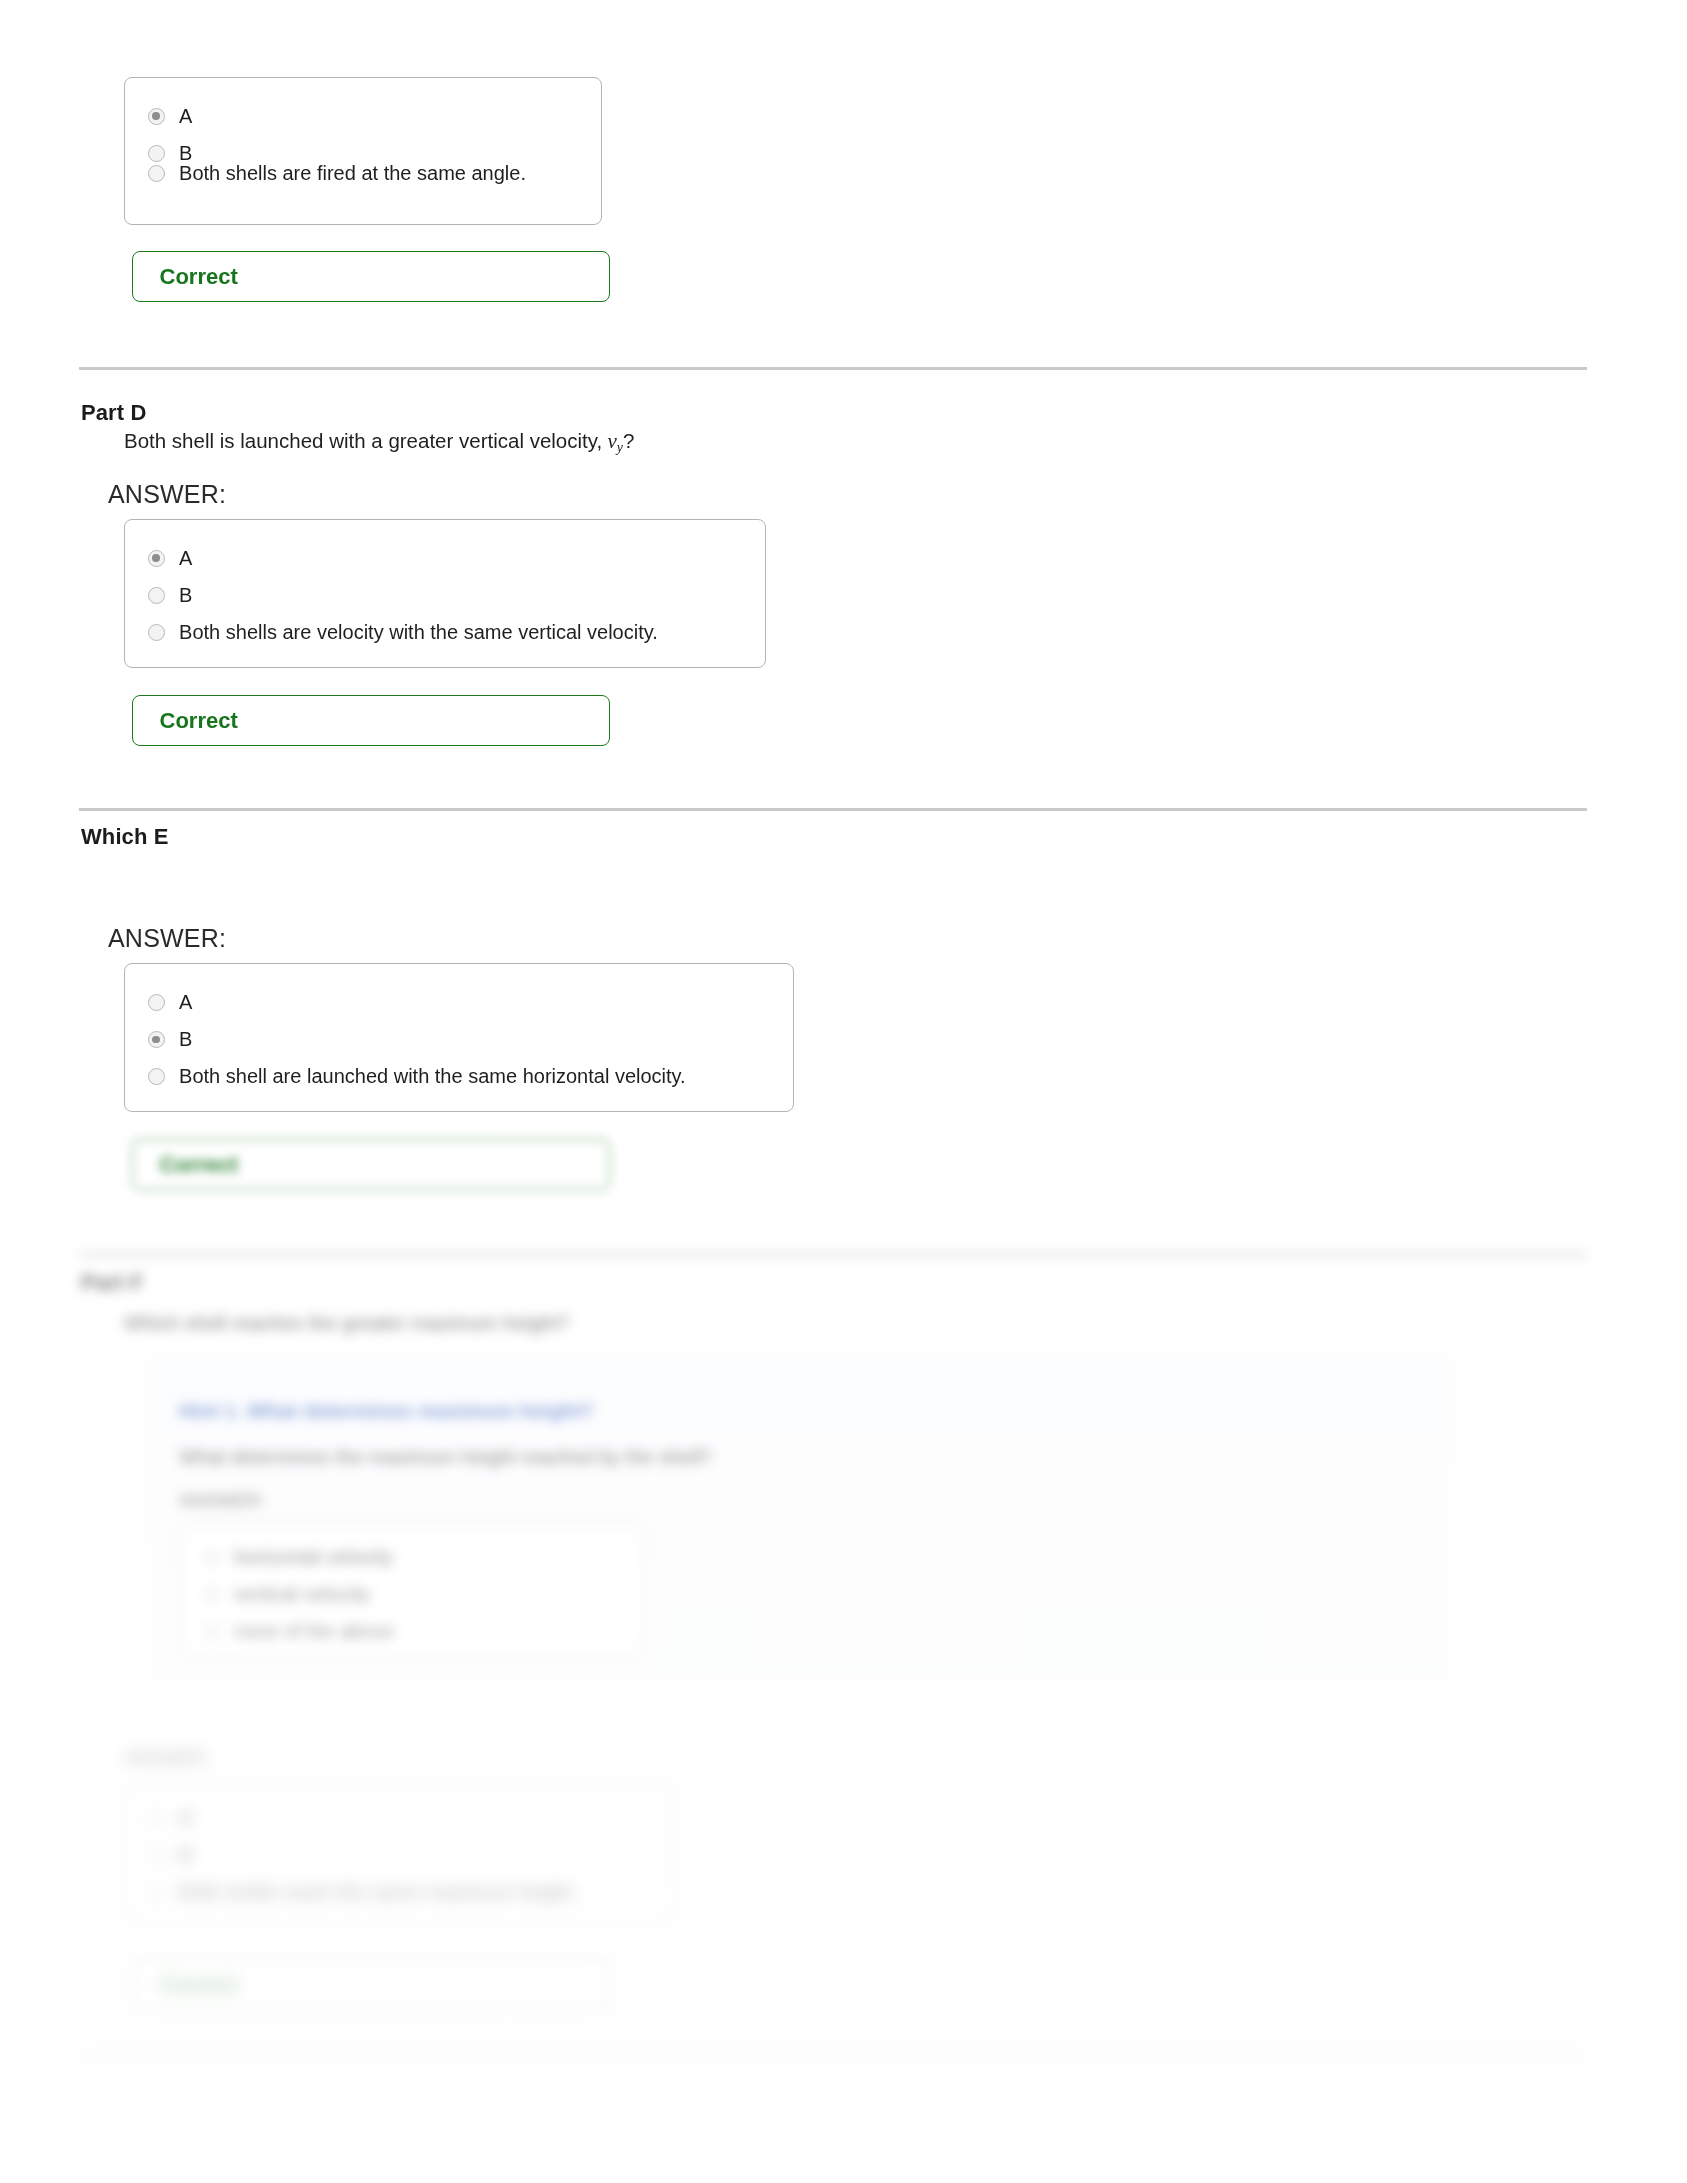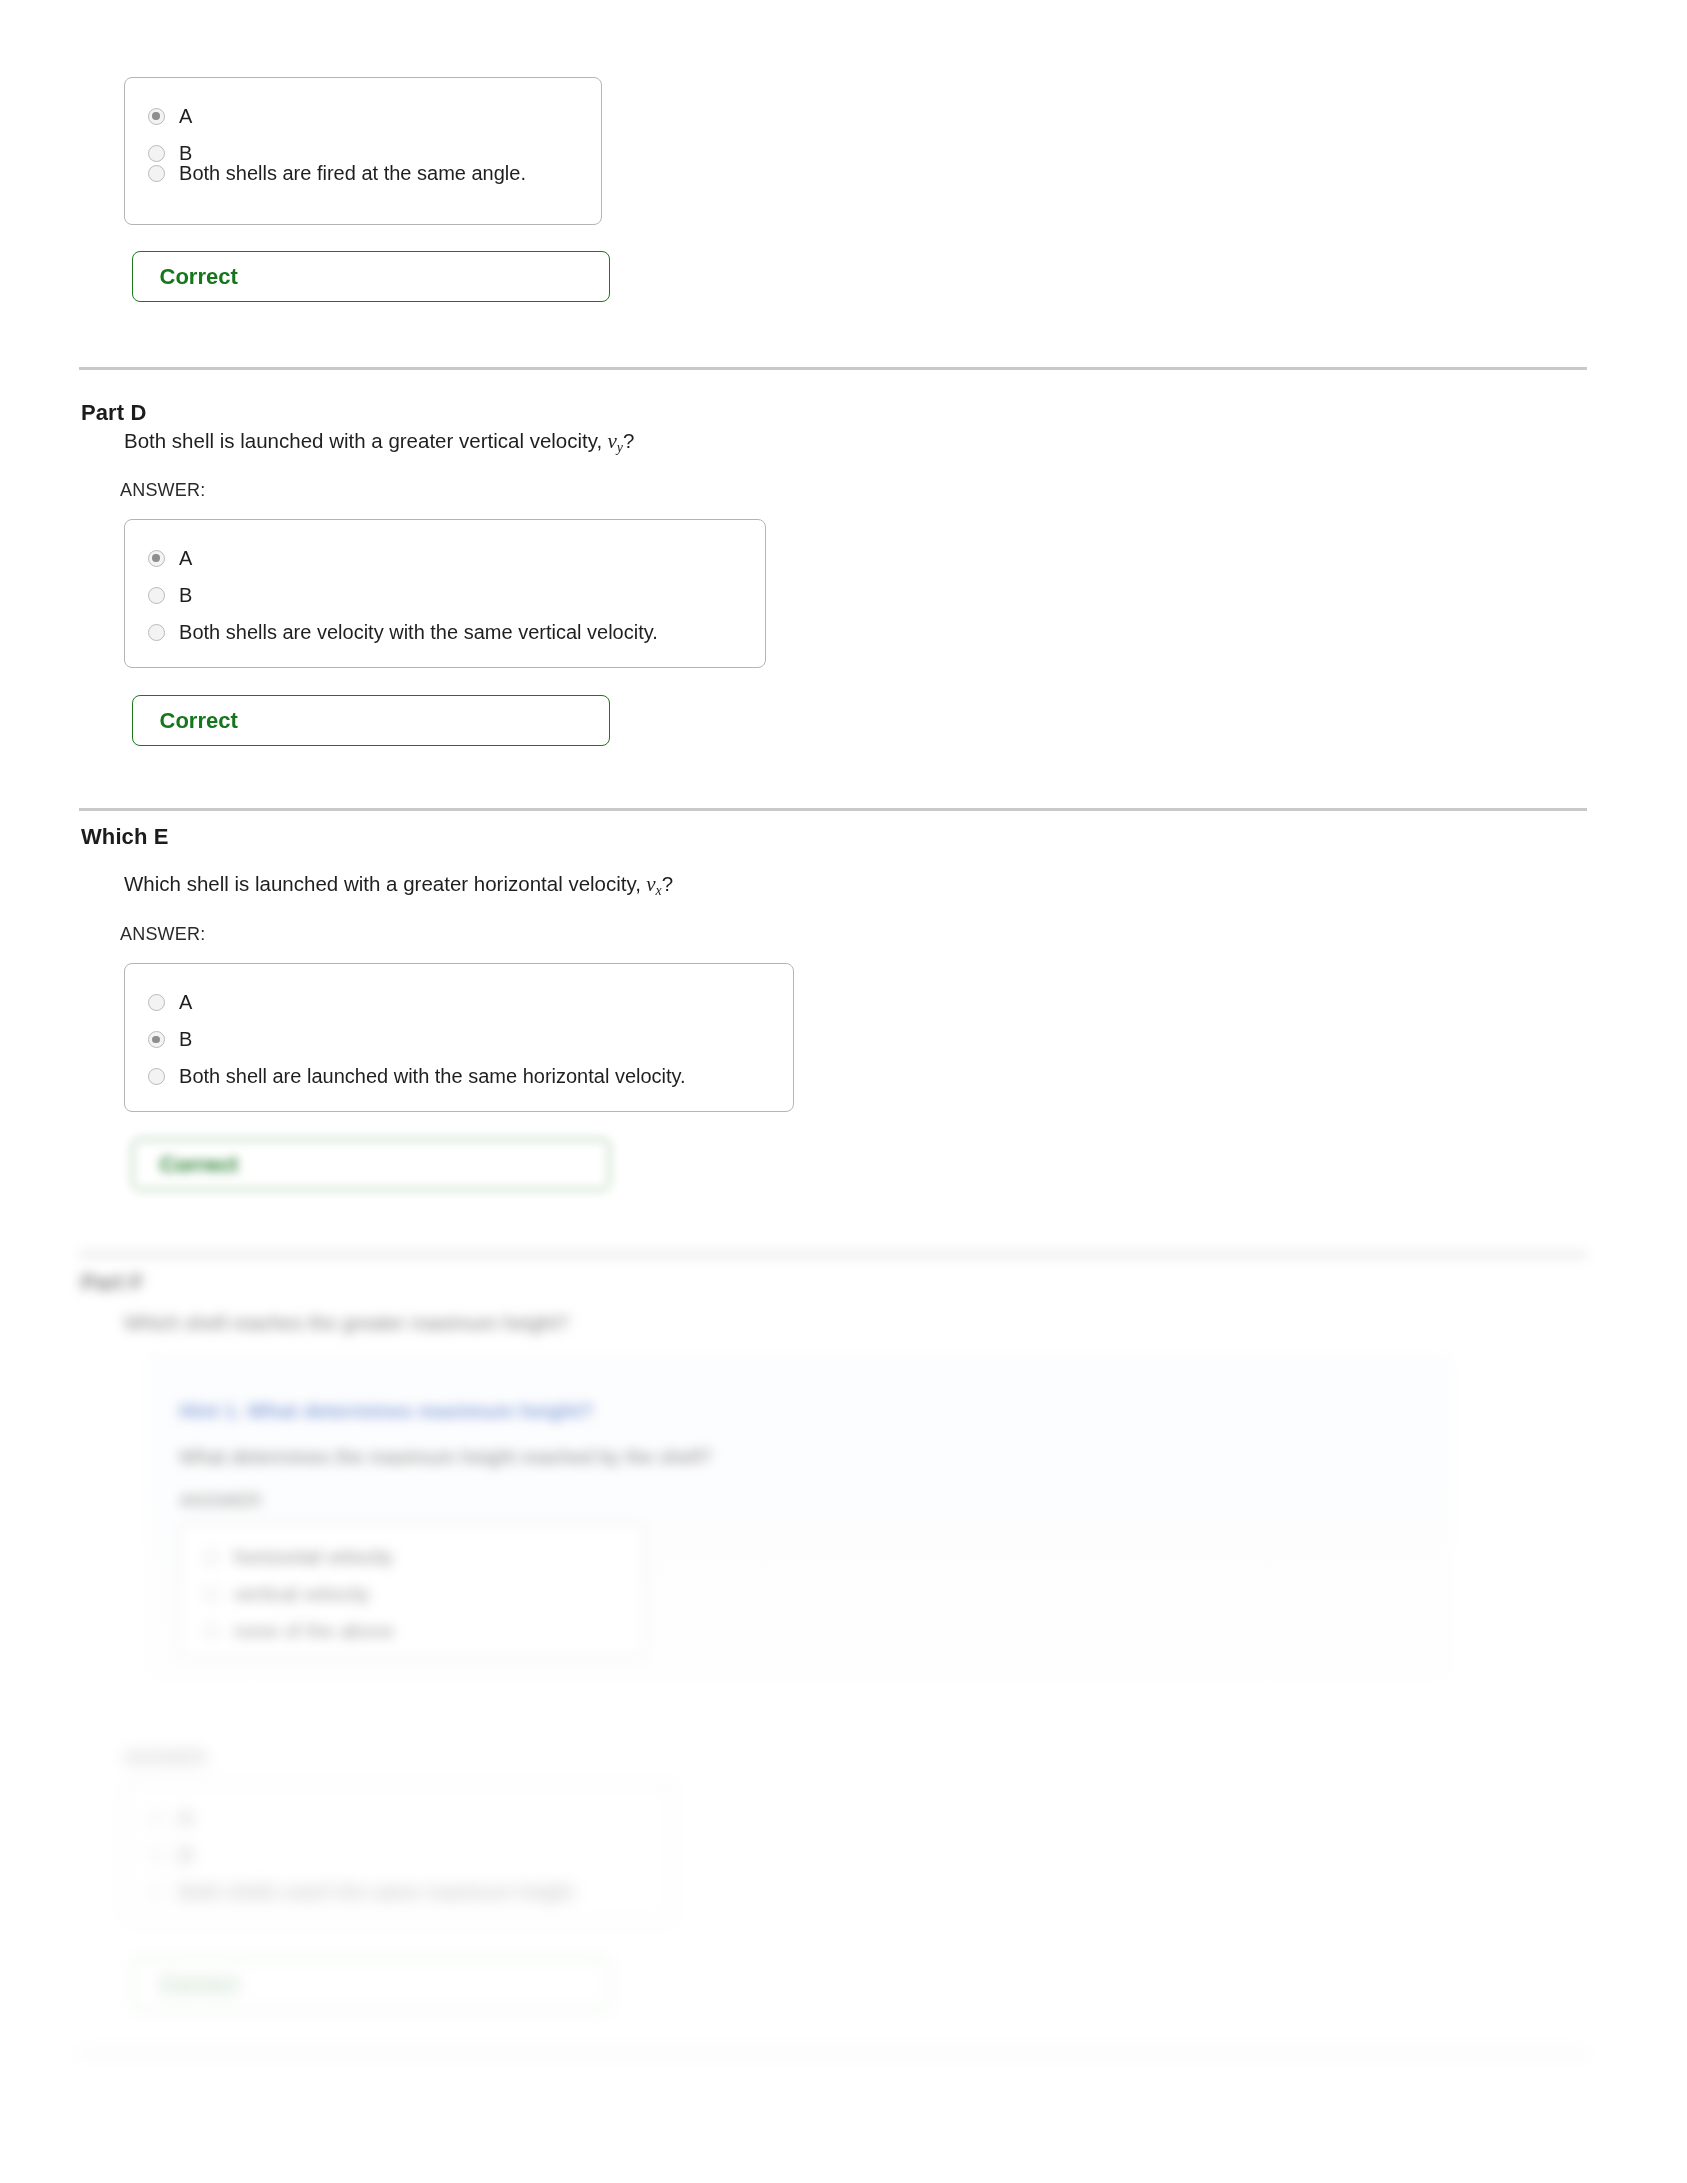--- a/index.html
+++ b/index.html
@@ -40,22 +40,22 @@
   .question-text {
     position: absolute;
     left: 124px;
     font-size: 20.5px;
     color: #1f1f1f;
     white-space: nowrap;
   }
 
   .answer-label {
     position: absolute;
-    left: 120px;
-    font-size: 18px;
+    left: 108px;
+    font-size: 25px;
     color: #2a2a2a;
     letter-spacing: 0.2px;
   }
 
   
   .mvar {
     font-family: "Liberation Serif", serif;
     font-style: italic;
     font-size: 21px;
   }
@@ -231,23 +231,20 @@
   </div>
 
   <div class="correct-box" style="left:124px; top:695px; width:478px; height:51px;">
     <span class="correct-text">Correct</span>
   </div>
 
   <div class="divider" style="top:808px;"></div>
 
   <div class="part-heading" style="top:824px;">Which E</div>
 
-  <div class="question-text" style="top:872px;">
-    <span>Which shell is launched with a greater horizontal velocity,</span><span class="mvar"> <span>v</span><sub>x</sub></span><span>?</span>
-  </div>
 
   <div class="answer-label" style="top:924px;">ANSWER:</div>
 
   <div class="choice-box" style="left:124px; top:963px; width:670px; height:149px;">
     <div class="choice-row" style="top:26.5px;">
       <span class="radio"></span>
       <span class="choice-label">A</span>
     </div>
     <div class="choice-row" style="top:64px;">
       <span class="radio checked"></span>

